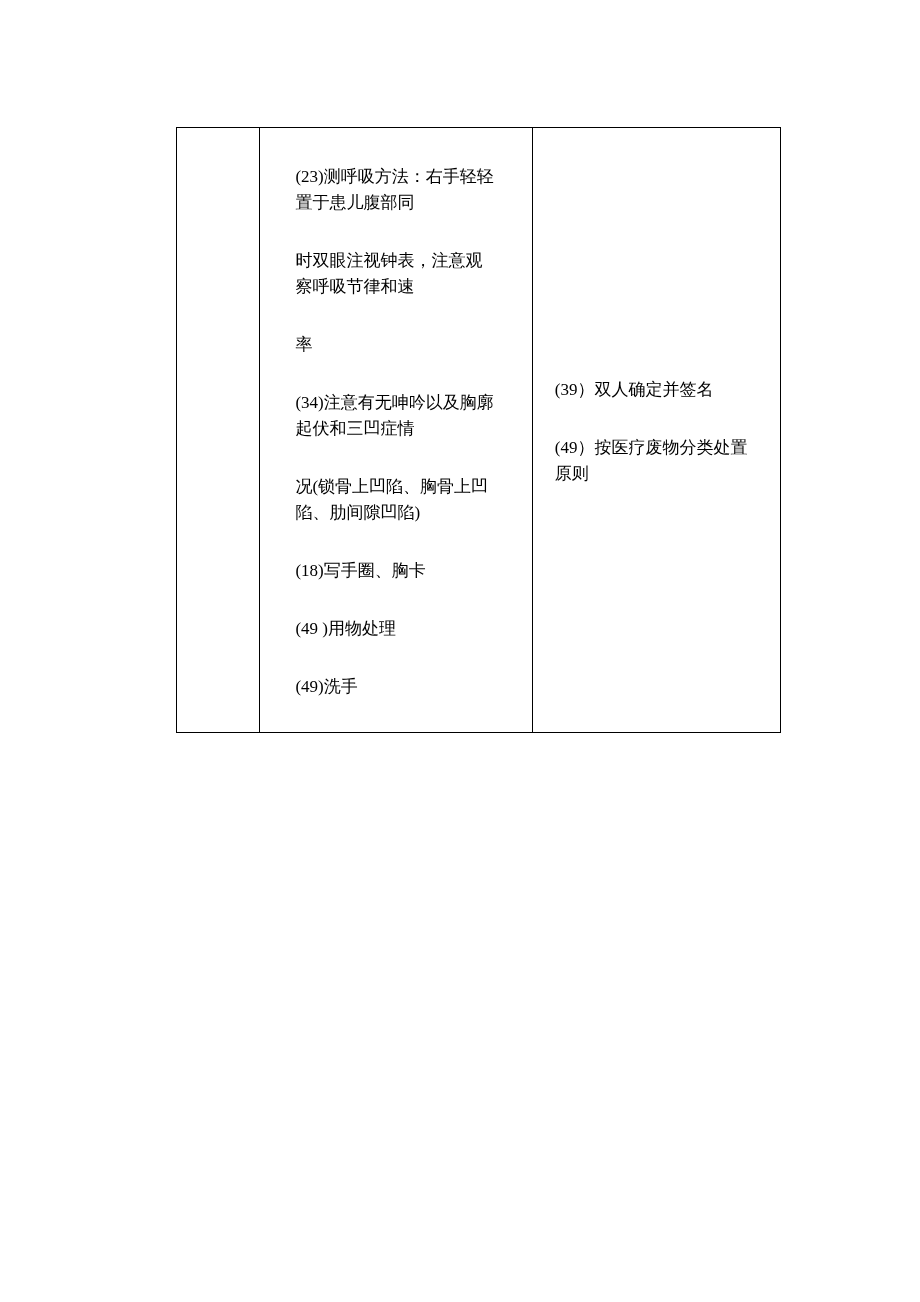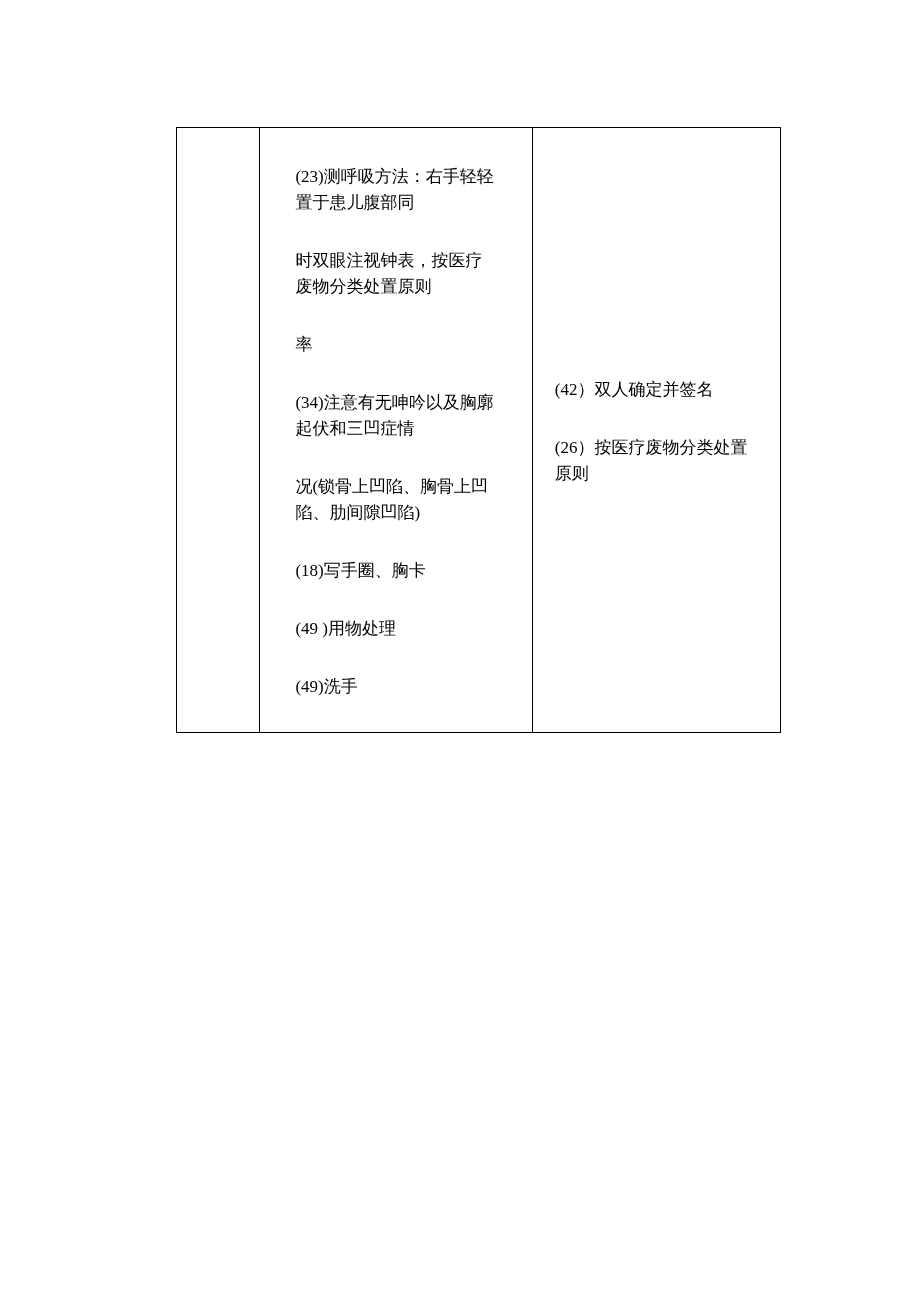--- a/index.html
+++ b/index.html
@@ -64,29 +64,29 @@
 <div class="table-container">
   <table>
     <tbody>
         <tr class="clipped-row">
       <td class="col1">
         <span></span>
       </td>
       <td class="col2">
         <div class="col2-content">
           <span class="line">(23)测呼吸方法：右手轻轻置于患儿腹部同</span>
-          <span class="line">时双眼注视钟表，按医疗废物分类处置原则</span>
+          <span class="line">时双眼注视钟表，注意观察呼吸节律和速</span>
           <span class="line">率</span>
           <span class="line">(34)注意有无呻吟以及胸廓起伏和三凹症情</span>
           <span class="line">况(锁骨上凹陷、胸骨上凹陷、肋间隙凹陷)</span>
           <span class="line">(18)写手圈、胸卡</span>
           <span class="line">(49 )用物处理</span>
           <span class="line">(49)洗手</span>
         </div>
       </td>
       <td class="col3">
-        <span class="line">(42）双人确定并签名</span>
-        <span class="line">(26）按医疗废物分类处置原则</span>
+        <span class="line">(39）双人确定并签名</span>
+        <span class="line">(49）按医疗废物分类处置原则</span>
       </td>
     </tr>
   </tbody>
     </table>
 </div>
 
 </body></html>

